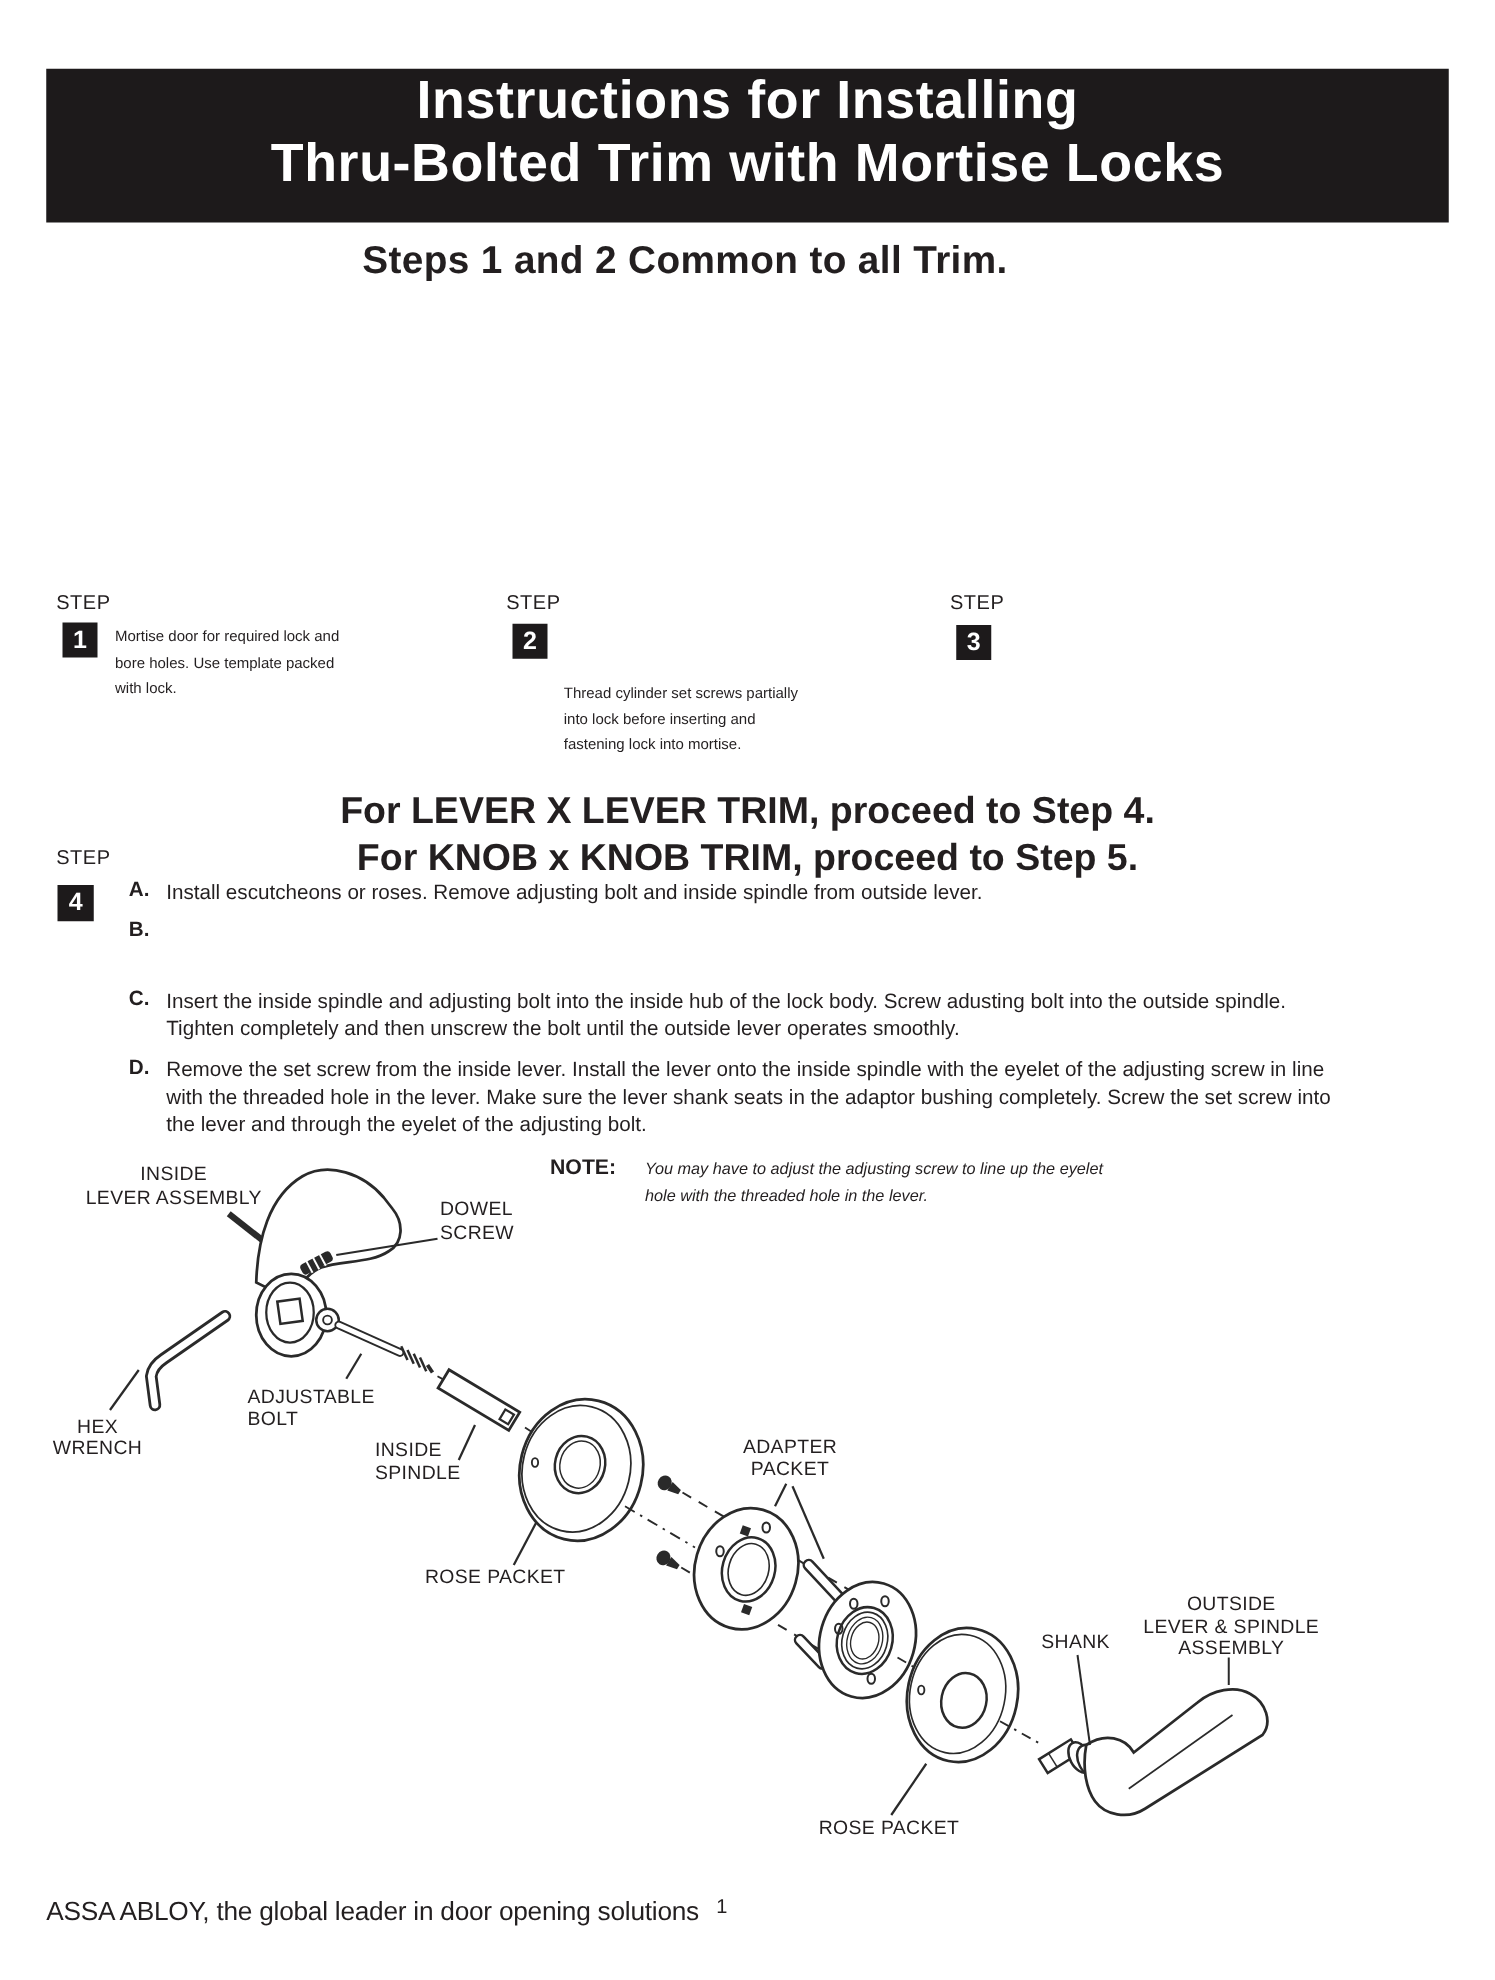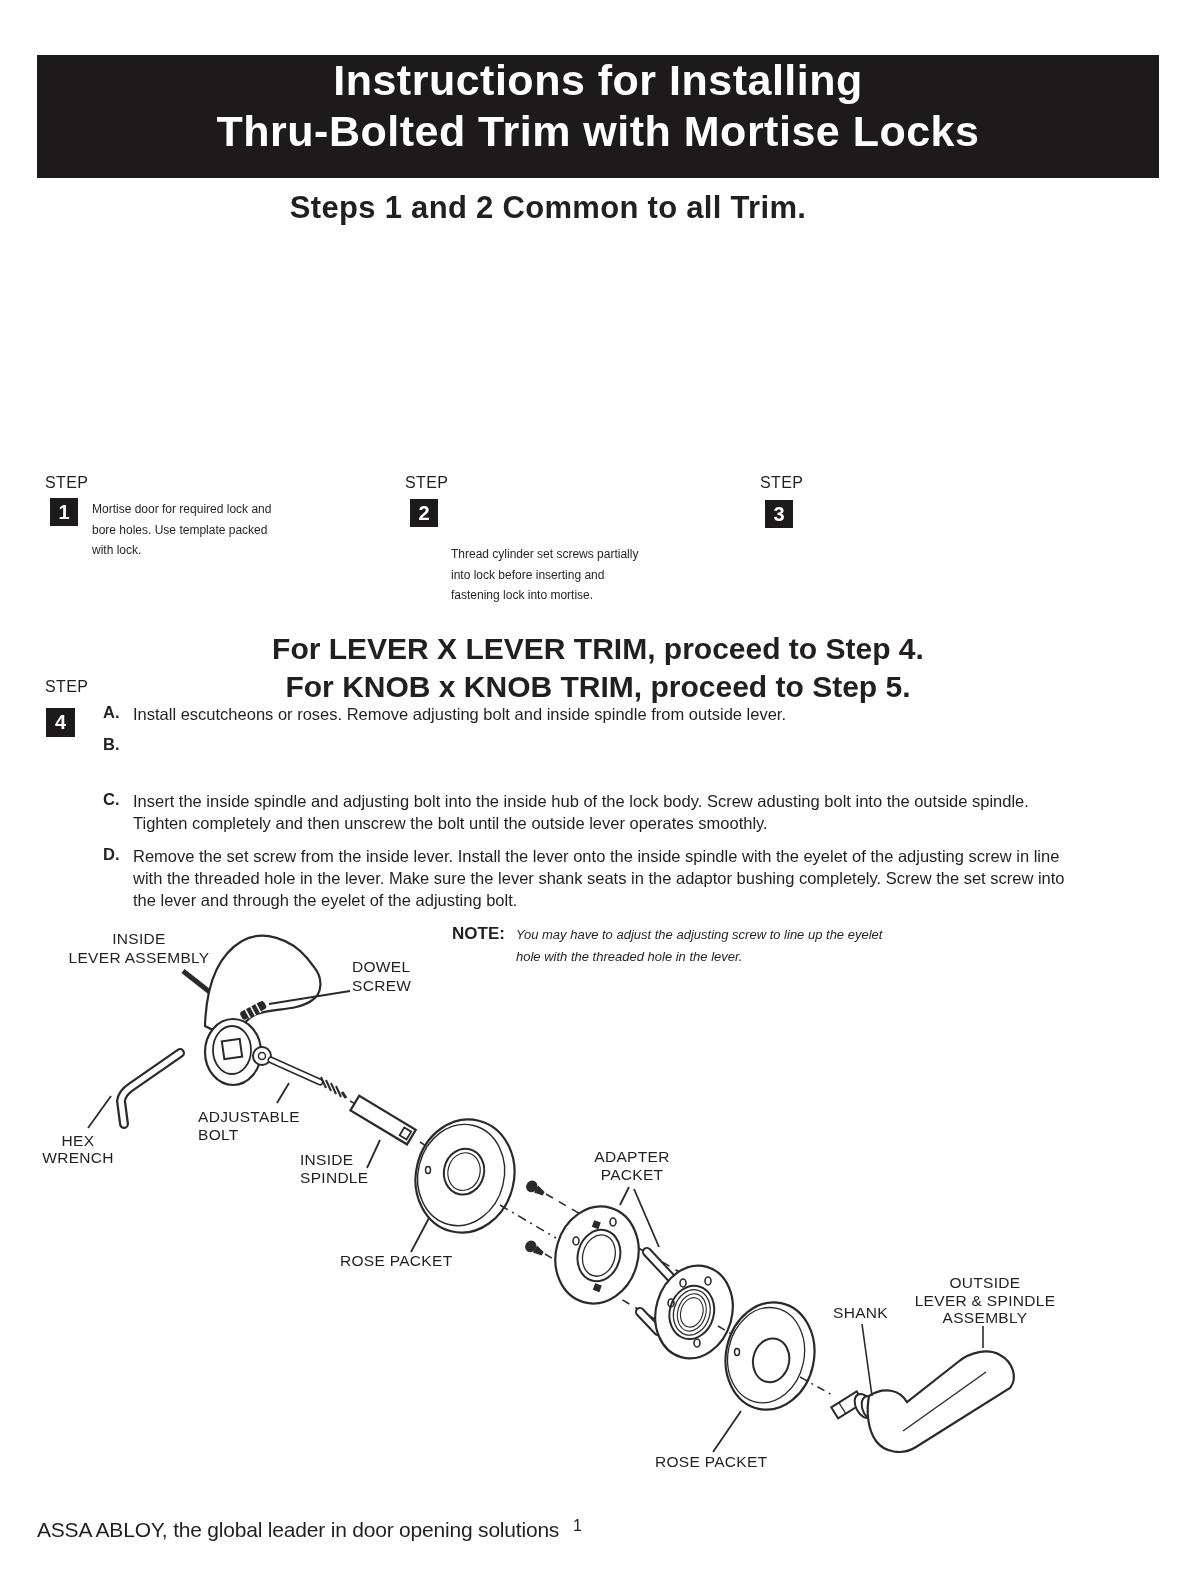--- a/index.html
+++ b/index.html
@@ -27,21 +27,21 @@
     width:28px; height:28px; text-align:center; line-height:28px;
   }
   .steptext { font-size:12px; line-height:20.5px; white-space:pre-line; }
   .proceed {
     left:0; top:610px; width:1196px; text-align:center;
     font-size:30px; font-weight:bold; line-height:38px;margin-top:20px;
   }
   .s4item { position:absolute; left:103px; width:1030px; display:flex; }
   .s4item .ltr { font-weight:bold; font-size:16.5px; width:30px; flex:0 0 30px; }
   .s4item .txt { font-size:16.5px; line-height:22px; white-space:pre-line; }
-  .notelbl { font-weight:bold; font-size:17px;margin-left:12px; }
+  .notelbl { font-weight:bold; font-size:17px; }
   .notetxt { font-size:13px; line-height:22px; white-space:pre-line;font-style:italic; }
   .footer-left { font-size:21px; letter-spacing:-0.2px; }
   .footer-page { font-size:16px; }
   svg text { font-family:"Liberation Sans", sans-serif; font-size:15.5px; fill:#231f20; letter-spacing:0.3px; }
   svg .ln { stroke:#2a2a2a; fill:none; }
   svg .fw { fill:#ffffff; stroke:#2a2a2a; }
 </style>
 </head>
 <body>
 

